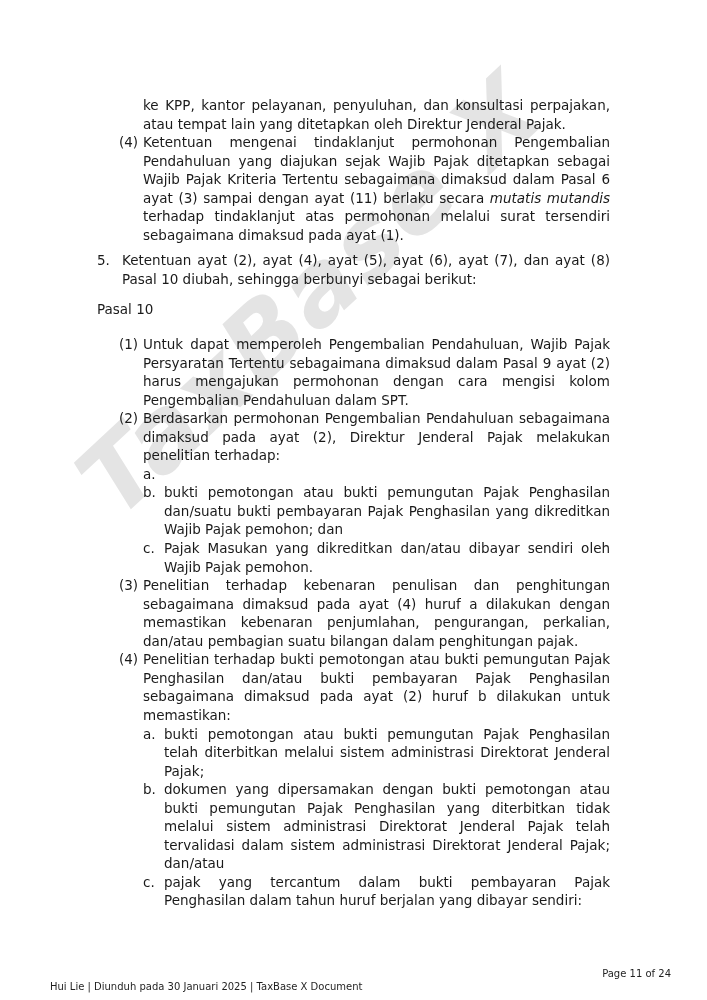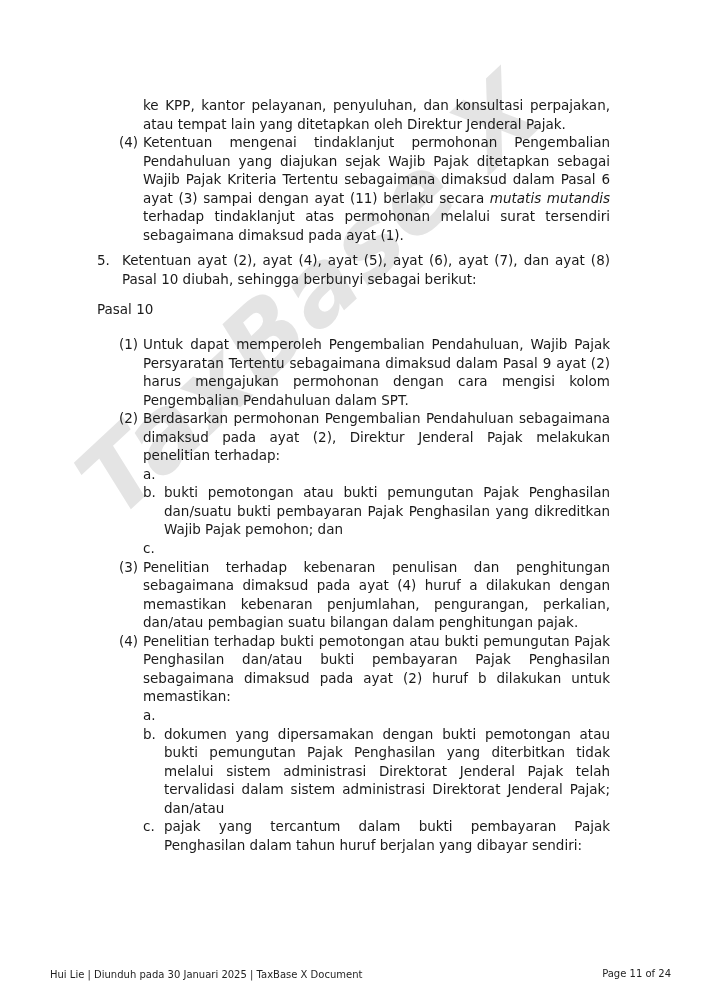--- a/index.html
+++ b/index.html
@@ -43,21 +43,21 @@
   .cont { padding-left: 46px; text-align: justify; }
   .heading { text-align: left; }
   .gap { width: 100%; }
   .footer {
     position: absolute;
     left: 0; right: 0; top: 968px;
     z-index: 1;
     font-size: 10px;
     color: #1f1f1f;
   }
-  .footer .f-left { position: absolute; left: 50px; top: 1px; }
+  .footer .f-left { position: absolute; left: 50px; top: 13px; }
   .footer .f-right { position: absolute; right: 36px; top: 0; }
 </style>
 </head>
 <body>
 
 <div class="watermark">TaxBase X</div>
 
 <div class="content">
     <div class="cont">ke KPP, kantor pelayanan, penyuluhan, dan konsultasi perpajakan, atau tempat lain yang ditetapkan oleh Direktur Jenderal Pajak.</div>
     <div class="row l2">
@@ -82,31 +82,33 @@
     </div>
     <div class="row l3">
       <span class="label">a.</span>
     </div>
     <div class="row l3">
       <span class="label">b.</span>
       <div class="txt">bukti pemotongan atau bukti pemungutan Pajak Penghasilan dan/suatu bukti pembayaran Pajak Penghasilan yang dikreditkan Wajib Pajak pemohon; dan</div>
     </div>
     <div class="row l3">
       <span class="label">c.</span>
+      <div class="txt">Pajak Masukan yang dikreditkan dan/atau dibayar sendiri oleh Wajib Pajak pemohon.</div>
     </div>
     <div class="row l2">
       <span class="label">(3)</span>
       <div class="txt">Penelitian terhadap kebenaran penulisan dan penghitungan sebagaimana dimaksud pada ayat (4) huruf a dilakukan dengan memastikan kebenaran penjumlahan, pengurangan, perkalian, dan/atau pembagian suatu bilangan dalam penghitungan pajak.</div>
     </div>
     <div class="row l2">
       <span class="label">(4)</span>
       <div class="txt">Penelitian terhadap bukti pemotongan atau bukti pemungutan Pajak Penghasilan dan/atau bukti pembayaran Pajak Penghasilan sebagaimana dimaksud pada ayat (2) huruf b dilakukan untuk memastikan:</div>
     </div>
     <div class="row l3">
       <span class="label">a.</span>
+      <div class="txt">bukti pemotongan atau bukti pemungutan Pajak Penghasilan telah diterbitkan melalui sistem administrasi Direktorat Jenderal Pajak;</div>
     </div>
     <div class="row l3">
       <span class="label">b.</span>
       <div class="txt">dokumen yang dipersamakan dengan bukti pemotongan atau bukti pemungutan Pajak Penghasilan yang diterbitkan tidak melalui sistem administrasi Direktorat Jenderal Pajak telah tervalidasi dalam sistem administrasi Direktorat Jenderal Pajak; dan/atau</div>
     </div>
     <div class="row l3">
       <span class="label">c.</span>
       <div class="txt">pajak yang tercantum dalam bukti pembayaran Pajak Penghasilan dalam tahun huruf berjalan yang dibayar sendiri:</div>
     </div>
   </div>

